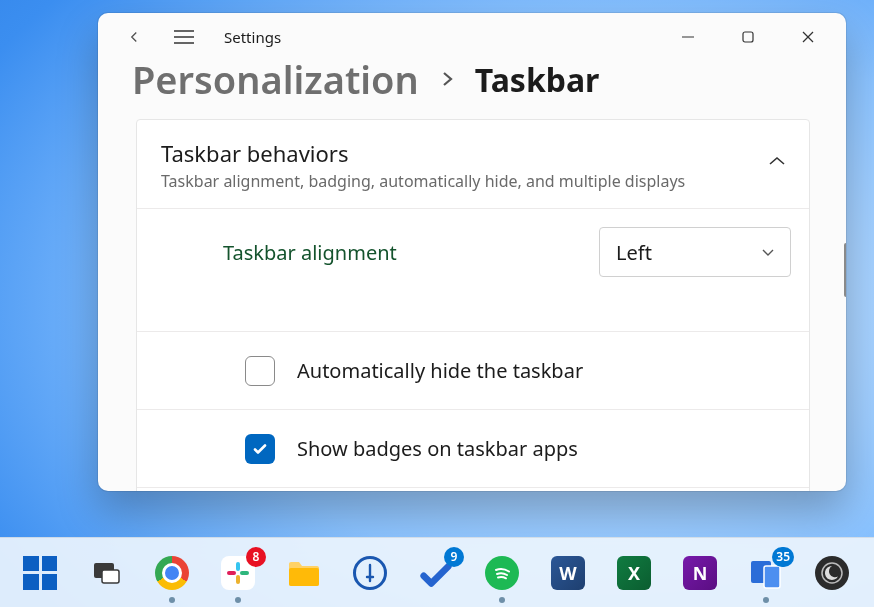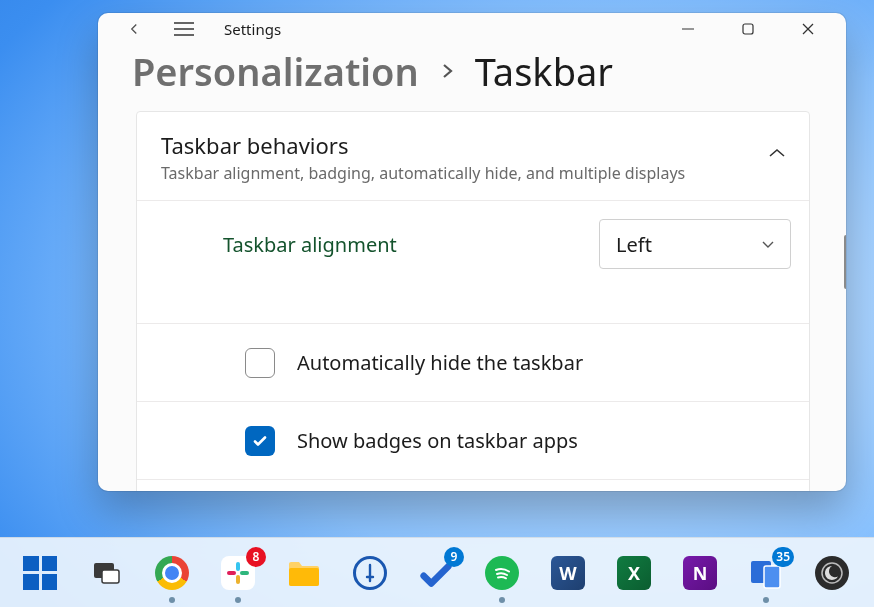--- a/index.html
+++ b/index.html
@@ -21,37 +21,38 @@
     overflow: hidden;
     display: flex;
     flex-direction: column;
   }
 
   .titlebar {
     height: 52px;
     display: flex;
     align-items: center;
     padding: 0 8px 0 20px;
+    margin-top: 8px;
   }
   .tb-btn { width: 32px; height: 32px; display:flex; align-items:center; justify-content:center; color:#555; border-radius:4px; }
   .tb-back { margin-right: 18px; }
   .tb-menu { margin-right: 24px; }
   .tb-title { font-size: 15px; color:#1c1c1c; }
   .tb-spacer { flex:1; }
   .tb-right { display:flex; gap: 28px; margin-right: 14px; }
 
   .breadcrumb {
     padding: 0 34px 12px;
     display:flex;
     align-items:center;
     gap: 20px;
   }
   .breadcrumb .crumb1 { font-size: 38px; font-weight: 600; color: #6f6f6f; }
   .breadcrumb .sep { color:#555; }
-  .breadcrumb .crumb2 { font-size: 38px; font-weight: 400; color: #1c1c1c; }
+  .breadcrumb .crumb2 { font-size: 32px; font-weight: 700; color: #1c1c1c; }
 
   .content-wrap { padding: 2px 36px 0 38px; flex:1; position:relative; }
   .panel {
     background:#fff;
     border:1px solid #e6e6e6;
     border-radius:4px;
     overflow:hidden;
   }
   .panel-header {
     padding: 18px 56px 16px 24px;

